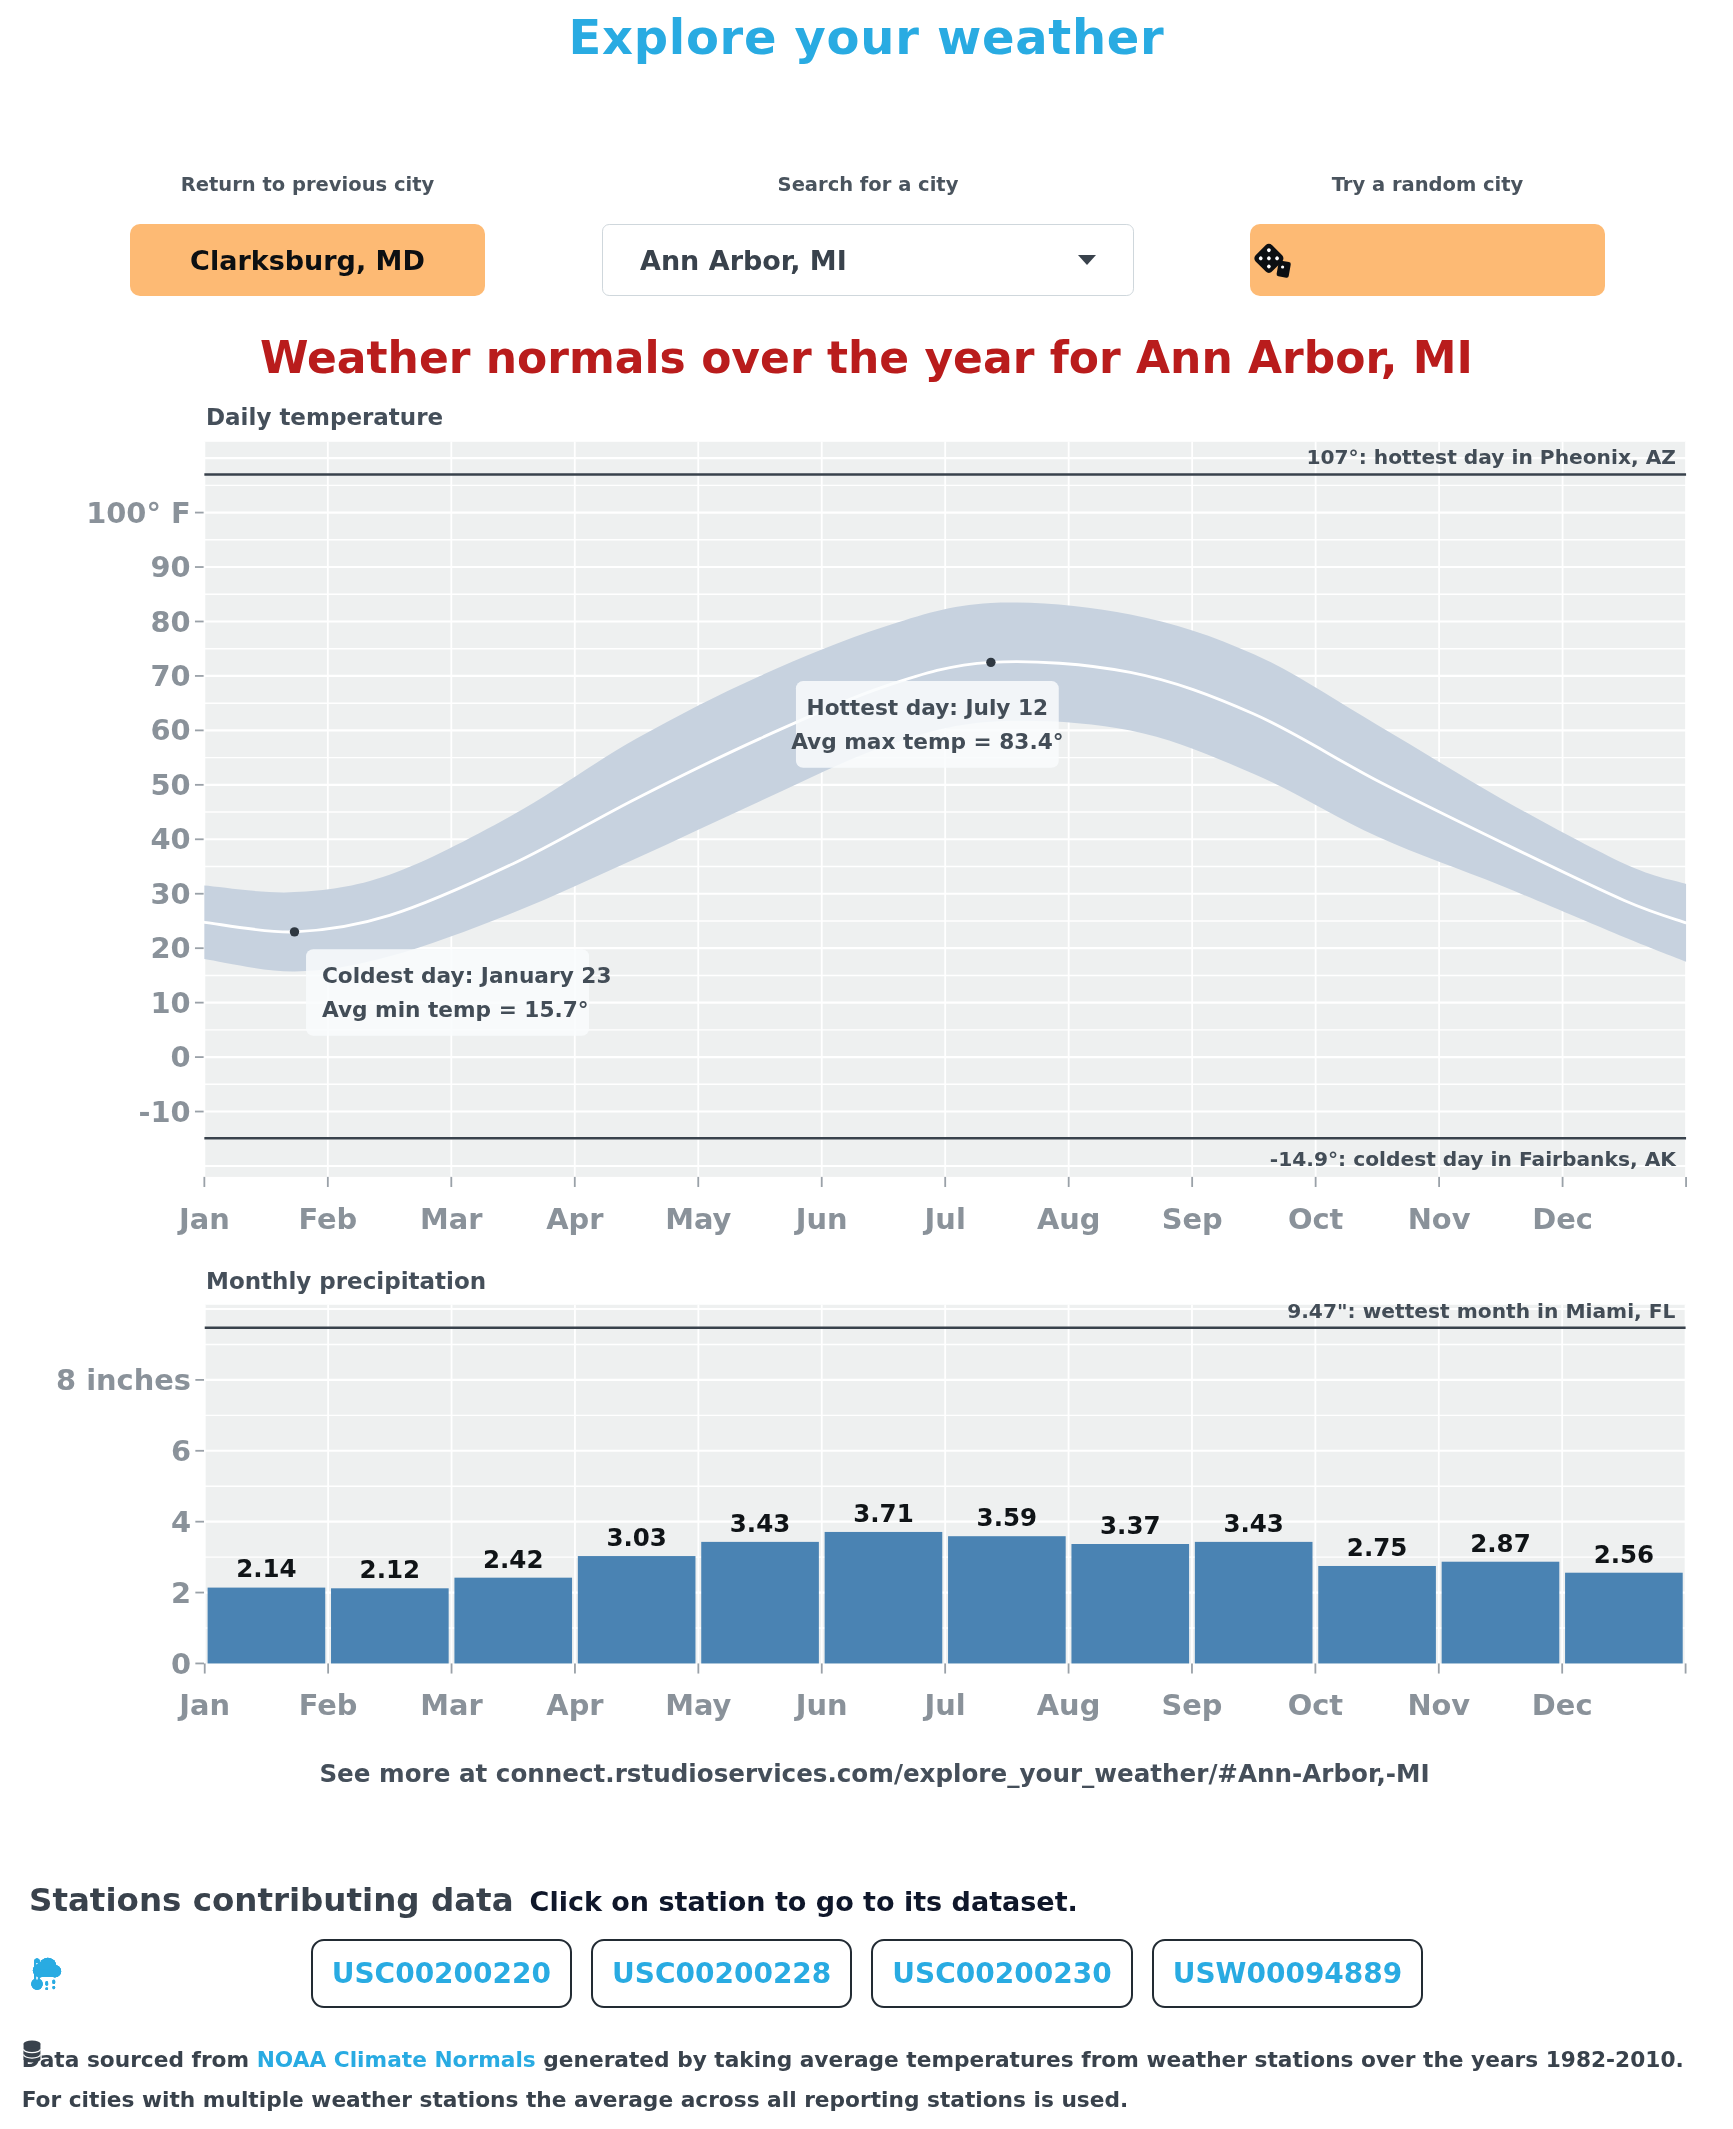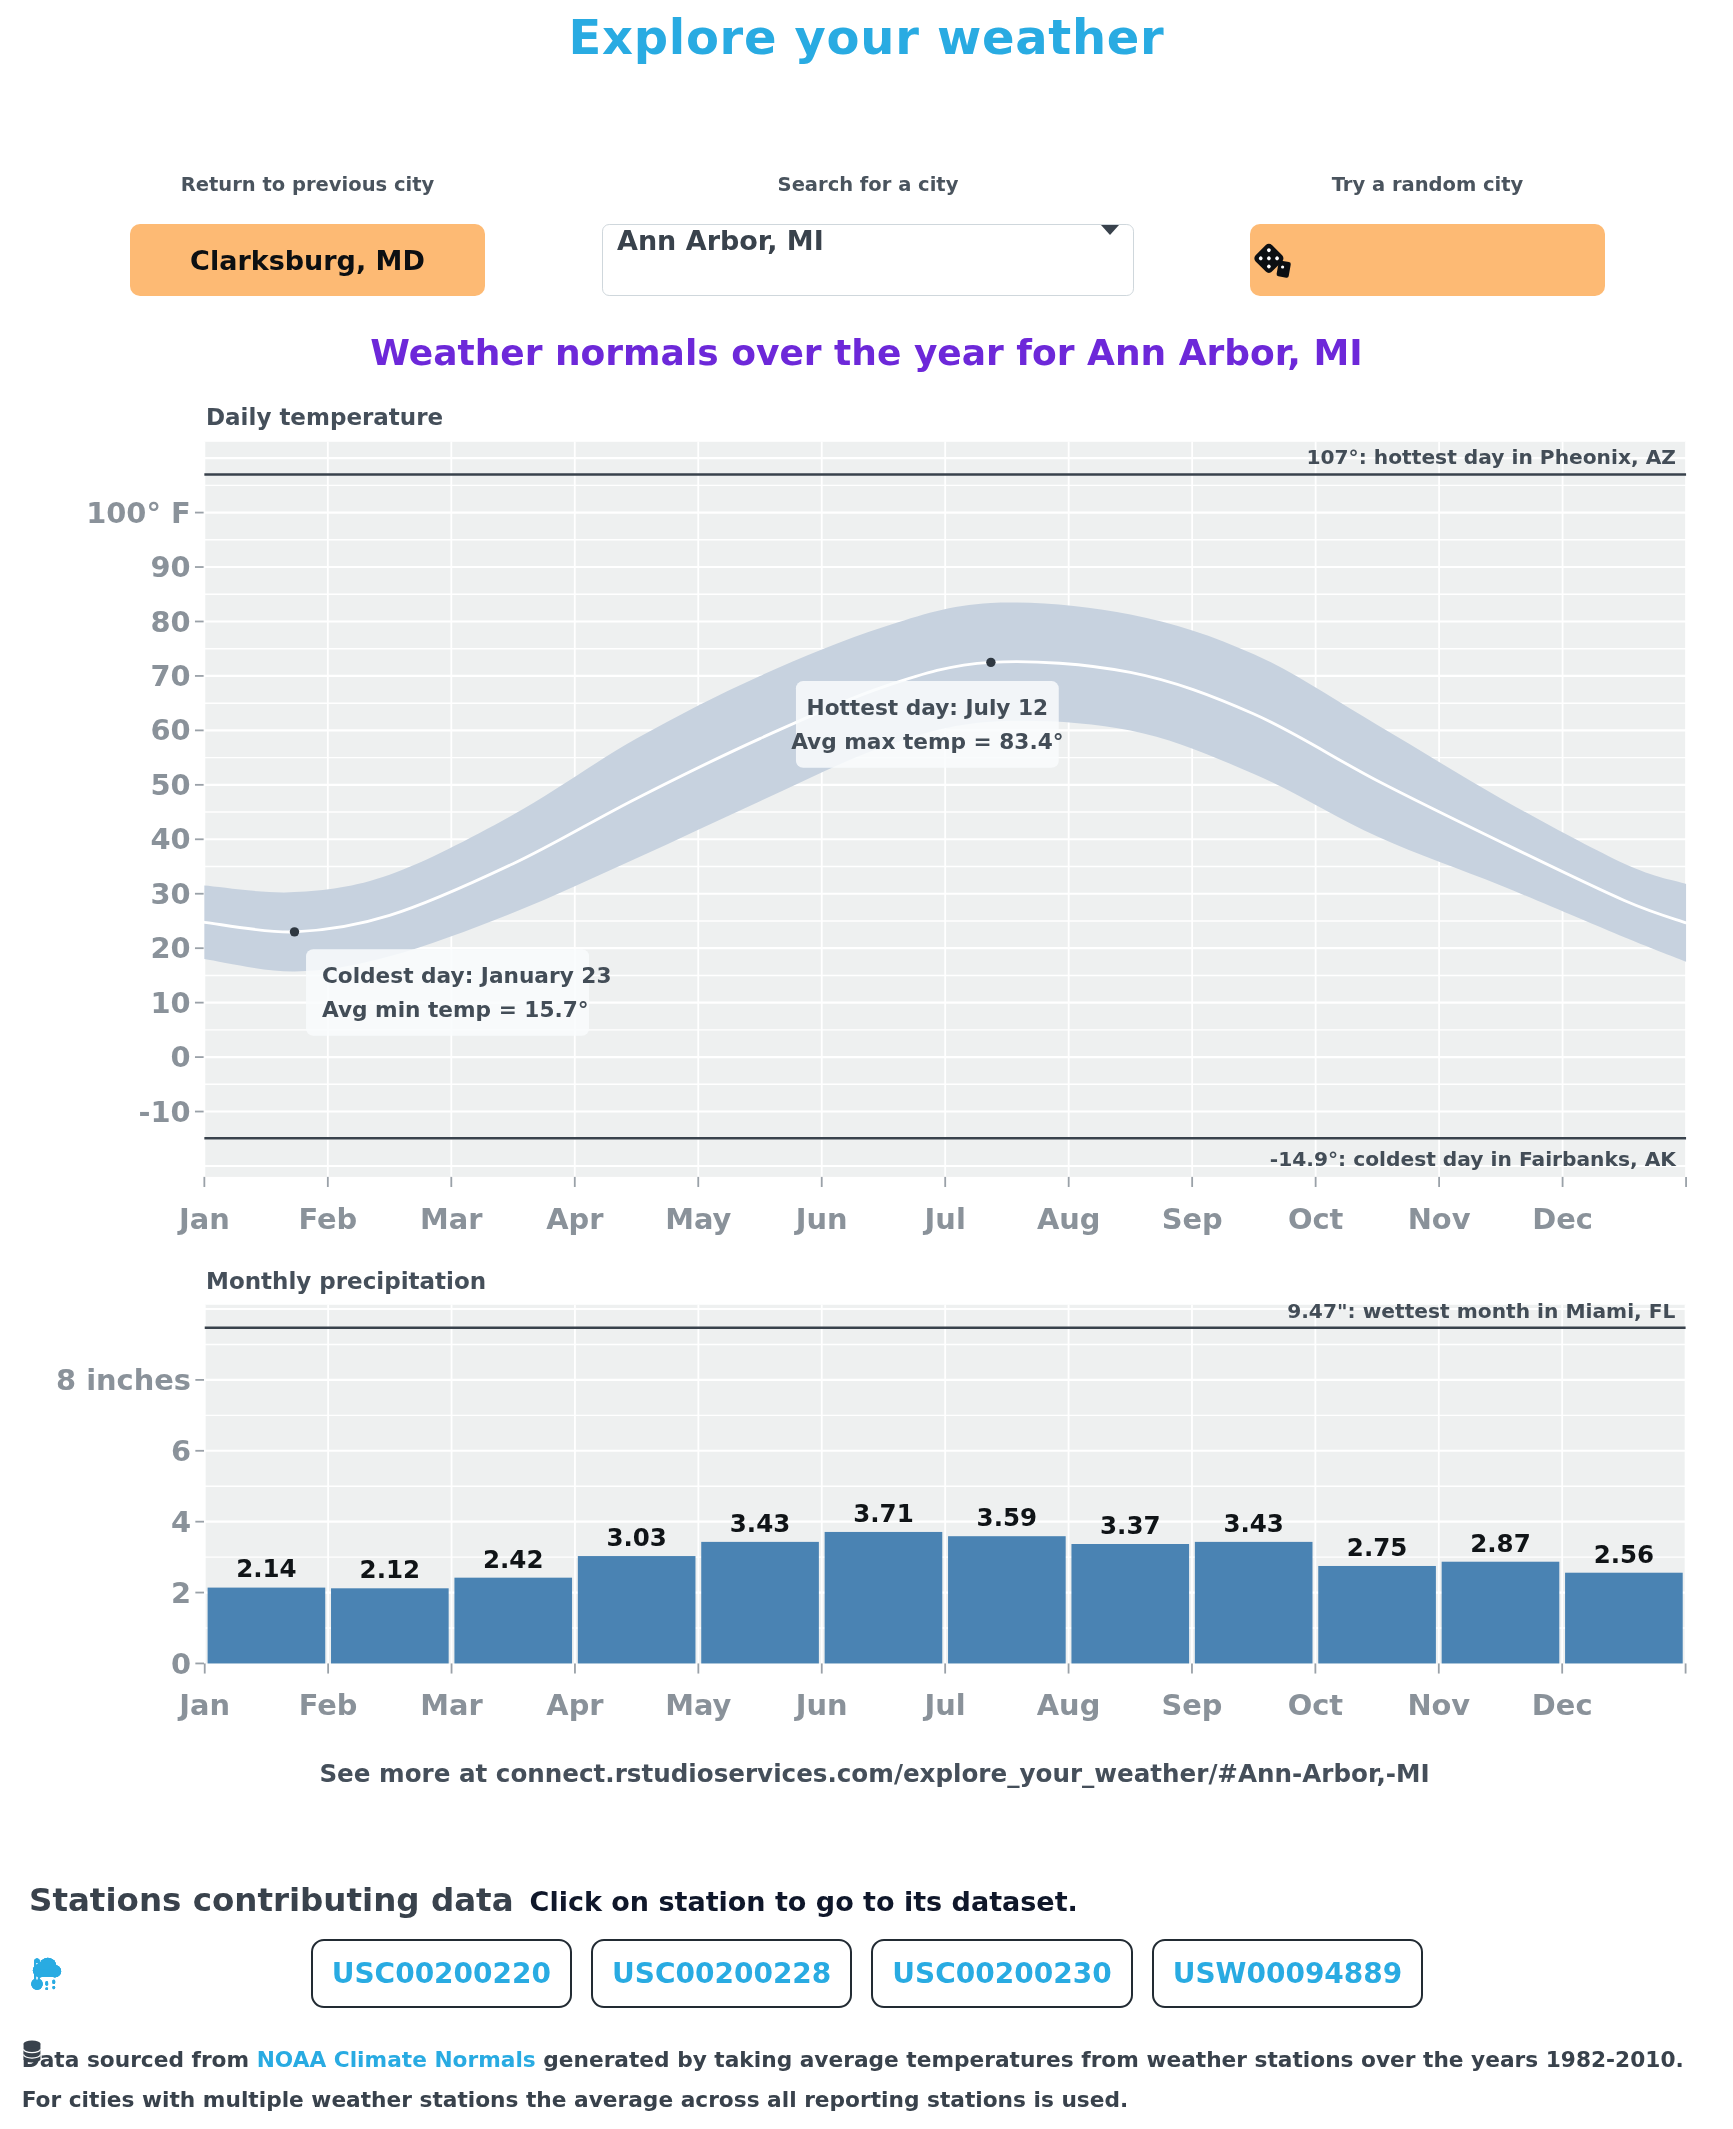--- a/index.html
+++ b/index.html
@@ -2,23 +2,23 @@
 <html style="font-size:11.6px"><head>
 <meta charset="utf-8">
 <style>
   html,body{margin:0;padding:0;background:#fff;}
   body{width:1733px;height:2129px;position:relative;font-family:"DejaVu Sans",sans-serif;color:#39424c;}
   .abs{position:absolute;}
   #app-title{top:8.7px;left:0;width:1733px;text-align:center;font-size:48px;font-weight:bold;color:#29abe2;letter-spacing:0.7px;}
   .ctl-col{position:absolute;top:173px;text-align:center;}
   .ctl-label{font-size:19.5px;font-weight:bold;color:#4a545e;margin-bottom:28px;}
   .btn-gray{display:flex;align-items:center;justify-content:center;height:72px;background:#fdba74;border:none;border-radius:10px;font-family:inherit;font-size:27px;font-weight:bold;color:#0c0f12;cursor:pointer;width:100%;}
-  .select-box{display:flex;align-items:flex-start;height:72px;background:#fff;border:1.4px solid #cfd7dc;border-radius:7.2px;padding:0 14px;font-size:27px;font-weight:bold;color:#39424c;cursor:pointer;box-sizing:border-box;width:100%;justify-content:space-between;}
+  .select-box{display:flex;align-items:center;height:72px;background:#fff;border:1.4px solid #cfd7dc;border-radius:7.2px;padding:0 37px;font-size:27px;font-weight:bold;color:#39424c;cursor:pointer;box-sizing:border-box;width:100%;justify-content:space-between;}
   .caret{width:0;height:0;border-left:9.4px solid transparent;border-right:9.4px solid transparent;border-top:10.8px solid #39424c;}
-  #charts-heading{top:332px;left:0;width:1733px;text-align:center;font-size:36px;font-weight:bold;color:#6d28d9;}
+  #charts-heading{top:332px;left:0;width:1733px;text-align:center;font-size:44px;font-weight:bold;color:#b91c1c;}
   .chart-sub{font-size:23px;font-weight:bold;color:#454f5a;}
   #temp-sub{top:404px;left:206px;}
   #precip-sub{top:1268px;left:206px;}
   svg{position:absolute;left:0;font-family:"DejaVu Sans",sans-serif;}
   #temp-svg{top:433px;}
   #precip-svg{top:1299px;}
   #see-more{top:1759px;left:0;width:1733px;text-align:center;font-size:24.6px;font-weight:bold;color:#454f5a;padding-left:8px;}
   #stations{top:1881px;left:29px;width:1676px;}
   #stations-head{display:flex;align-items:baseline;gap:16px;}
   #stations-heading{font-size:32.5px;font-weight:bold;color:#39424c;}

